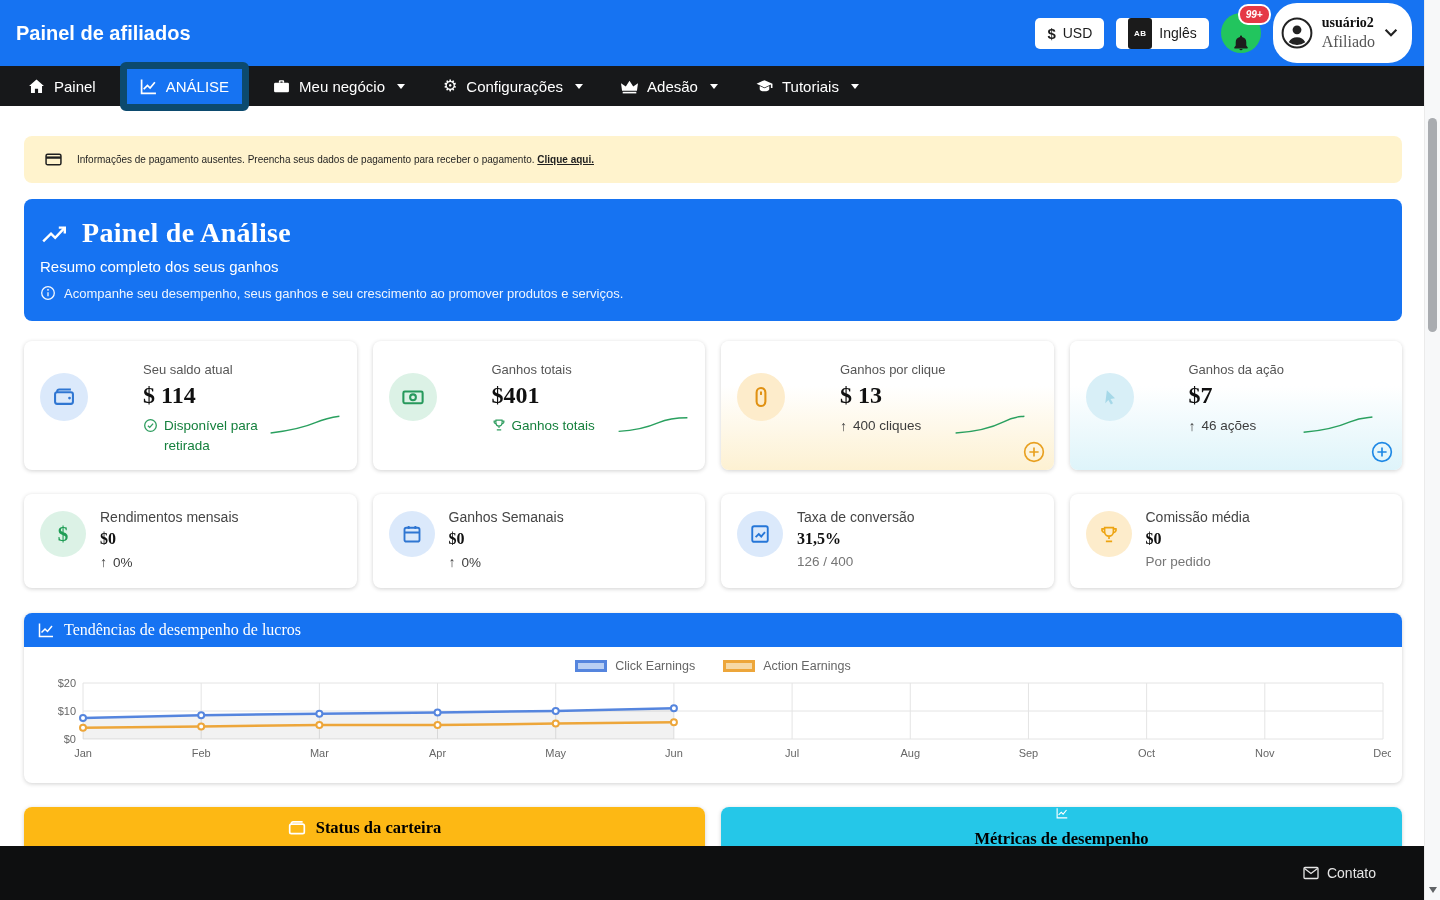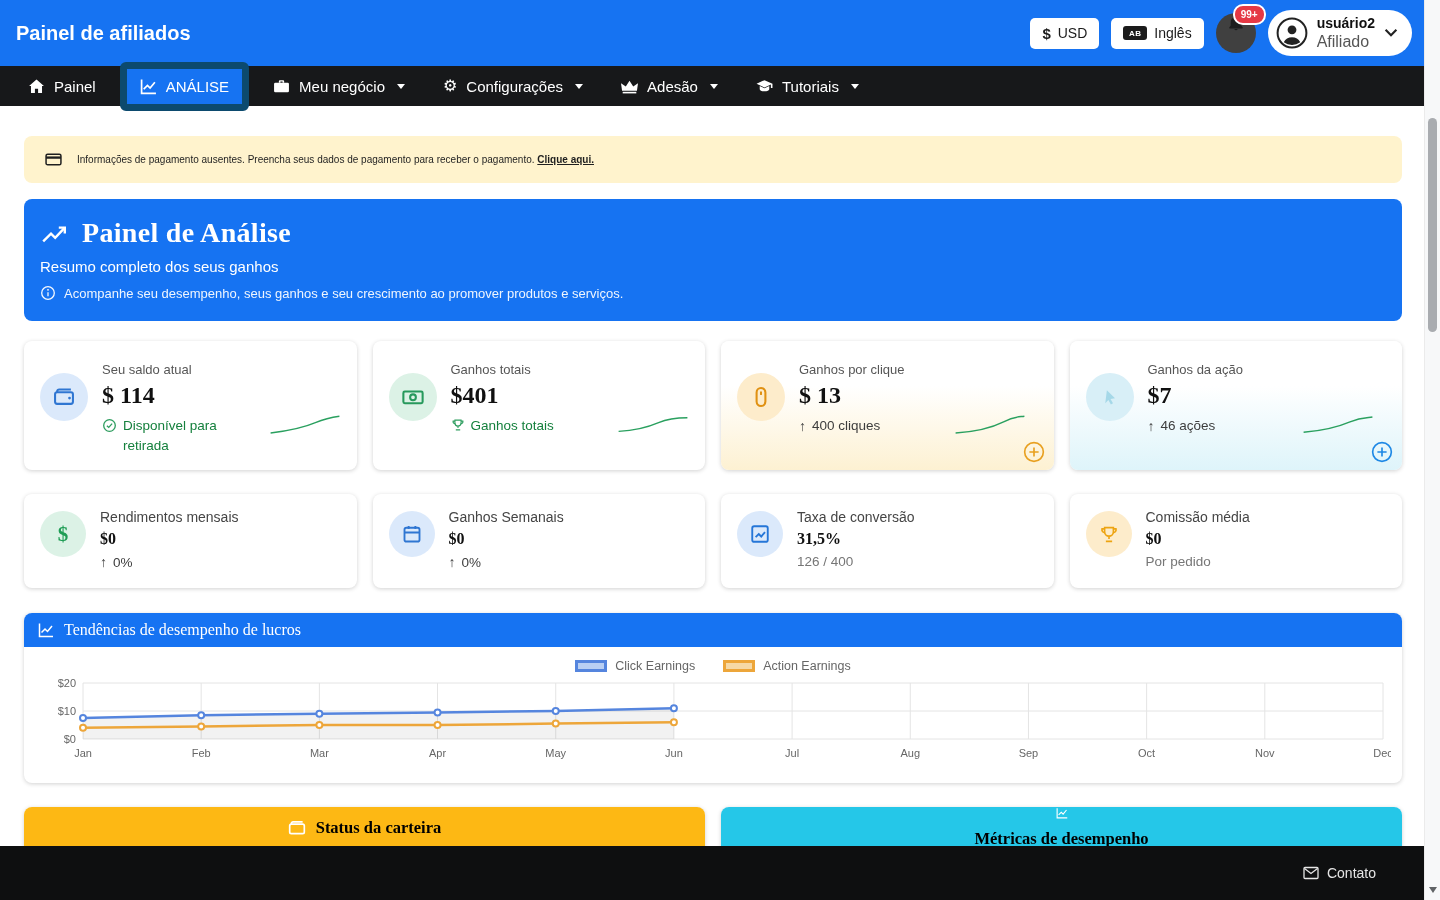--- a/index.html
+++ b/index.html
@@ -20,35 +20,35 @@
   }
   .app-title { color:#fff; font-size:20px; font-weight:700; }
   .topbar-right { display:flex; align-items:center; gap:12px; }
   .pill-btn {
     height:31px; background:#fff; border:none; border-radius:5px;
     display:flex; align-items:center; gap:7px; padding:0 12px;
     font-size:14px; color:#1b1b1b; font-family:inherit; cursor:pointer; font-weight:500;
   }
   .dollar-glyph { font-size:15px; font-weight:700; }
   .lang-chip {
-    width:24px; height:14px; background:#1b1b1b; color:#fff; border-radius:3px;
+    width:24px; height:31px; background:#1b1b1b; color:#fff; border-radius:3px;
     font-size:8px; font-weight:700; display:flex; align-items:center; justify-content:center;
     letter-spacing:.5px;
   }
   .bell-btn {
     position:relative; width:40px; height:40px; border-radius:50%;
-    background:#404040; border:none; display:flex; align-items:flex-start; justify-content:center; cursor:pointer;
+    background:#22c55e; border:none; display:flex; align-items:flex-end; justify-content:center; cursor:pointer;font-style:italic;
   }
   .badge {
     position:absolute; top:-9px; right:-10px; background:#e53945; color:#fff;
     font-size:10px; font-weight:700; padding:3px 6px; border-radius:10px; border:2px solid #fff;
   }
   .user-pill {
-    height:46px; background:#fff; border:none; border-radius:24px;
-    display:flex; align-items:center; gap:9px; padding:0 14px 0 8px; cursor:pointer; font-family:Liberation Sans, sans-serif;
+    height:60px; background:#fff; border:none; border-radius:24px;
+    display:flex; align-items:center; gap:9px; padding:0 14px 0 8px; cursor:pointer; font-family:Liberation Serif, serif;
   }
   .user-texts { display:flex; flex-direction:column; align-items:flex-start; line-height:1.3; }
   .user-name { font-size:14px; font-weight:700; color:#101010; }
   .user-role { font-size:16px; color:#555; }
 
   
   .navbar {
     height:40px; background:#17181a; display:flex; align-items:center; gap:10px; padding:8px 14px;
   }
   .nav-item {
@@ -86,21 +86,21 @@
     display:flex; gap:14px;
   }
   .stat-card.grad-yellow { background:linear-gradient(180deg,#fff 35%,#fdf1d2 100%); }
   .stat-card.grad-cyan   { background:linear-gradient(180deg,#fff 35%,#def4fa 100%); }
   .icon-circle {
     width:48px; height:48px; border-radius:50%; flex:none; margin-top:16px;
     display:flex; align-items:center; justify-content:center;
   }
   .ic-blue   { background:#dbe9fb; } .ic-green { background:#dcf2e6; }
   .ic-yellow { background:#fdeccb; } .ic-cyan  { background:#d8eff7; }
-  .s1-text { max-width:175px; }
+  .s1-text { max-width:175px;margin-left:41px; }
   .s1-label { font-size:13px; color:#565656; margin-top:5px; }
   .s1-value { font-family:"Liberation Serif","DejaVu Serif",serif; font-size:24px; font-weight:700; color:#101010; margin-top:5px; }
   .s1-sub { margin-top:7px; font-size:13.5px; display:flex; align-items:flex-start; gap:6px; line-height:1.45; }
   .green-text { color:#15803d; }
   .dark-text { color:#3d3d3d; }
   .arrow-up { color:#3d3d3d; font-size:14px; }
   .spark { position:absolute; right:16px; top:70px; }
   .spark-c3 { right:28px; }
   .plus-btn {
     position:absolute; right:9px; bottom:7px; width:22px; height:22px;

